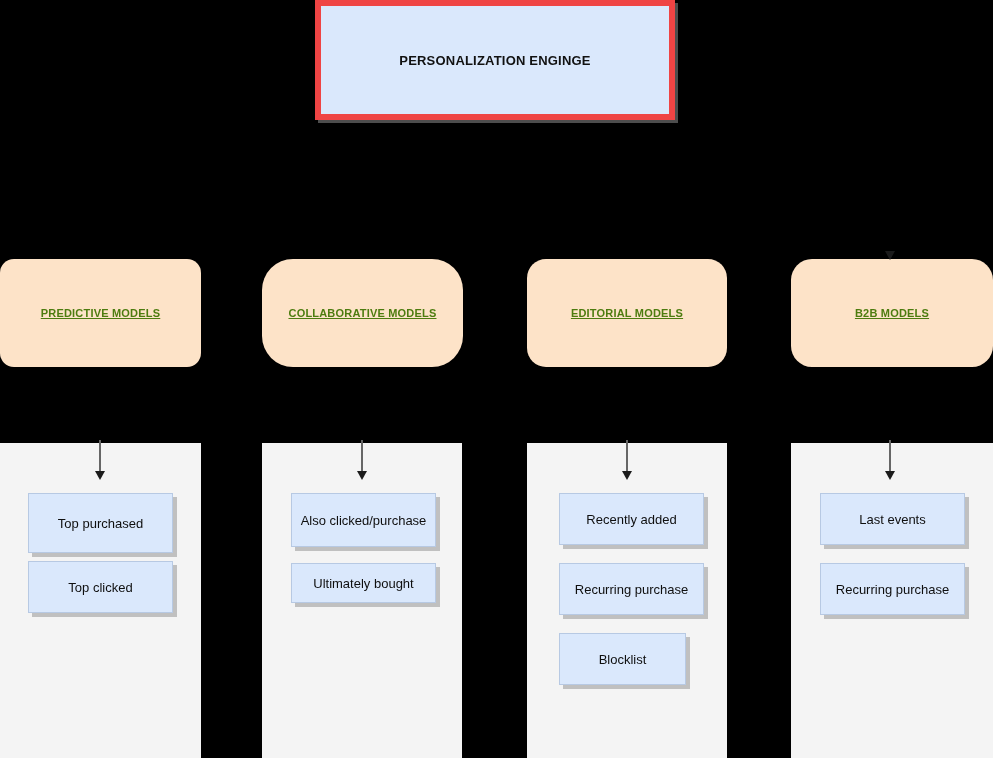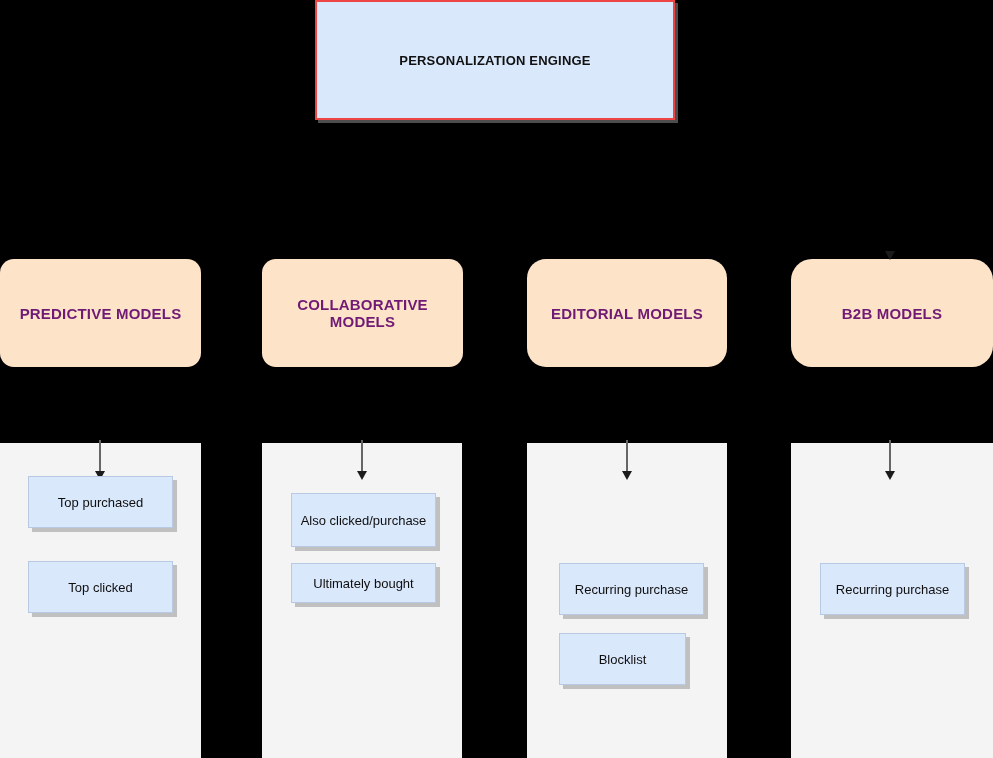--- a/index.html
+++ b/index.html
@@ -17,21 +17,21 @@
   }
 
   
   .engine-box {
     position: absolute;
     left: 315px;
     top: 0px;
     width: 360px;
     height: 120px;
     background: #dae8fc;
-    border: 2px solid #ef4444;
+    border: 6px solid #ef4444;
     box-sizing: border-box;
     display: flex;
     align-items: center;
     justify-content: center;
     box-shadow: 3px 3px 0 rgba(140,140,140,0.55);
   }
   .engine-label {
     font-size: 13px;
     font-weight: bold;
     color: #111111;
@@ -45,26 +45,27 @@
     top: 259px;
     height: 108px;
     background: #fde3c8;
     border-radius: 14px;
     box-sizing: border-box;
     display: flex;
     align-items: center;
     justify-content: center;
   }
   .model-label {
-    font-size: 15px;
+    font-size: 11px;
     font-weight: bold;
-    color: #701a75;
+    color: #4d7c0f;
     text-align: center;
     letter-spacing: 0.2px;
     padding: 0 8px;
+    text-decoration: underline;
   }
 
   
   .panel {
     position: absolute;
     top: 443px;
     height: 315px;
     background: #f4f4f4;
   }
 
@@ -120,28 +121,28 @@
   </div>
 
   <div class="model-box" style="left:0px; width:201px;">
     <span class="model-label">PREDICTIVE MODELS</span>
   </div>
   <div class="panel" style="left:0px; width:201px;"></div>
   <div class="arrow" style="left:94px; top:440px; height:42px;">
     <div class="arrow-line" style="height:33px;"></div>
     <div class="arrow-head" style="top:31px;"></div>
   </div>
-  <div class="leaf" style="left:28px; top:476px; width:145px; height:52px;">
+  <div class="leaf" style="left:28px; top:493px; width:145px; height:60px;">
     <span class="leaf-label">Top purchased</span>
   </div>
   <div class="leaf" style="left:28px; top:561px; width:145px; height:52px;">
     <span class="leaf-label">Top clicked</span>
   </div>
 
-  <div class="model-box" style="left:262px; width:201px;">
+  <div class="model-box" style="left:262px; width:201px;border-radius:31px;">
     <span class="model-label">COLLABORATIVE MODELS</span>
   </div>
   <div class="panel" style="left:262px; width:200px;"></div>
   <div class="arrow" style="left:356px; top:440px; height:42px;">
     <div class="arrow-line" style="height:33px;"></div>
     <div class="arrow-head" style="top:31px;"></div>
   </div>
   <div class="leaf" style="left:291px; top:493px; width:145px; height:54px;">
     <span class="leaf-label">Also clicked/purchase</span>
   </div>
@@ -150,35 +151,41 @@
   </div>
 
   <div class="model-box" style="left:527px; width:200px;border-radius:19px;">
     <span class="model-label">EDITORIAL MODELS</span>
   </div>
   <div class="panel" style="left:527px; width:200px;"></div>
   <div class="arrow" style="left:621px; top:440px; height:42px;">
     <div class="arrow-line" style="height:33px;"></div>
     <div class="arrow-head" style="top:31px;"></div>
   </div>
+  <div class="leaf" style="left:559px; top:493px; width:145px; height:52px;">
+    <span class="leaf-label">Recently added</span>
+  </div>
   <div class="leaf" style="left:559px; top:563px; width:145px; height:52px;">
     <span class="leaf-label">Recurring purchase</span>
   </div>
   <div class="leaf" style="left:559px; top:633px; width:127px; height:52px;">
     <span class="leaf-label">Blocklist</span>
   </div>
 
   <div class="model-box" style="left:791px; width:202px;border-radius:21px;">
     <span class="model-label">B2B MODELS</span>
   </div>
   <div class="panel" style="left:791px; width:202px;"></div>
   <div class="arrow" style="left:884px; top:440px; height:42px;">
     <div class="arrow-line" style="height:33px;"></div>
     <div class="arrow-head" style="top:31px;"></div>
   </div>
+  <div class="leaf" style="left:820px; top:493px; width:145px; height:52px;">
+    <span class="leaf-label">Last events</span>
+  </div>
   <div class="leaf" style="left:820px; top:563px; width:145px; height:52px;">
     <span class="leaf-label">Recurring purchase</span>
   </div>
 
   <div class="arrow" style="left:884px; top:249px; height:12px;">
     <div class="arrow-head" style="top:2px;"></div>
   </div>
 
 </div>
 

